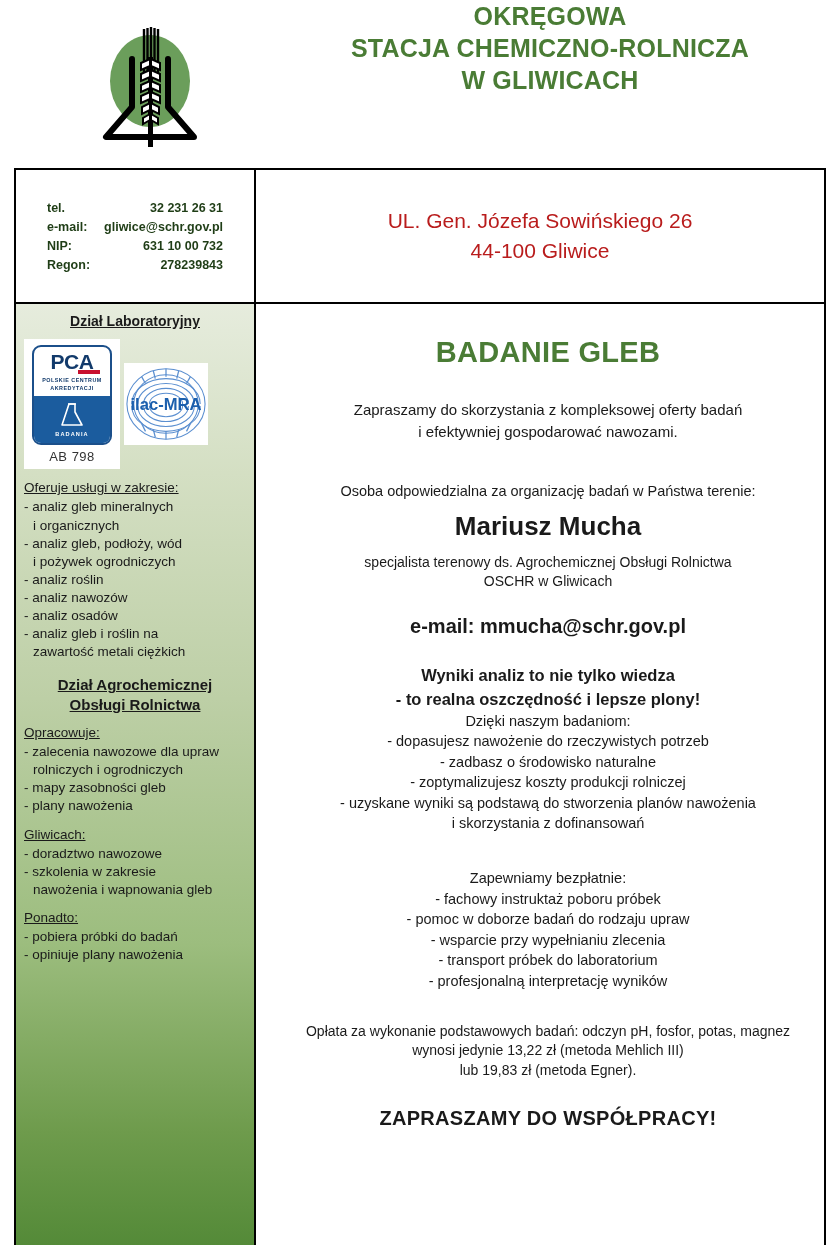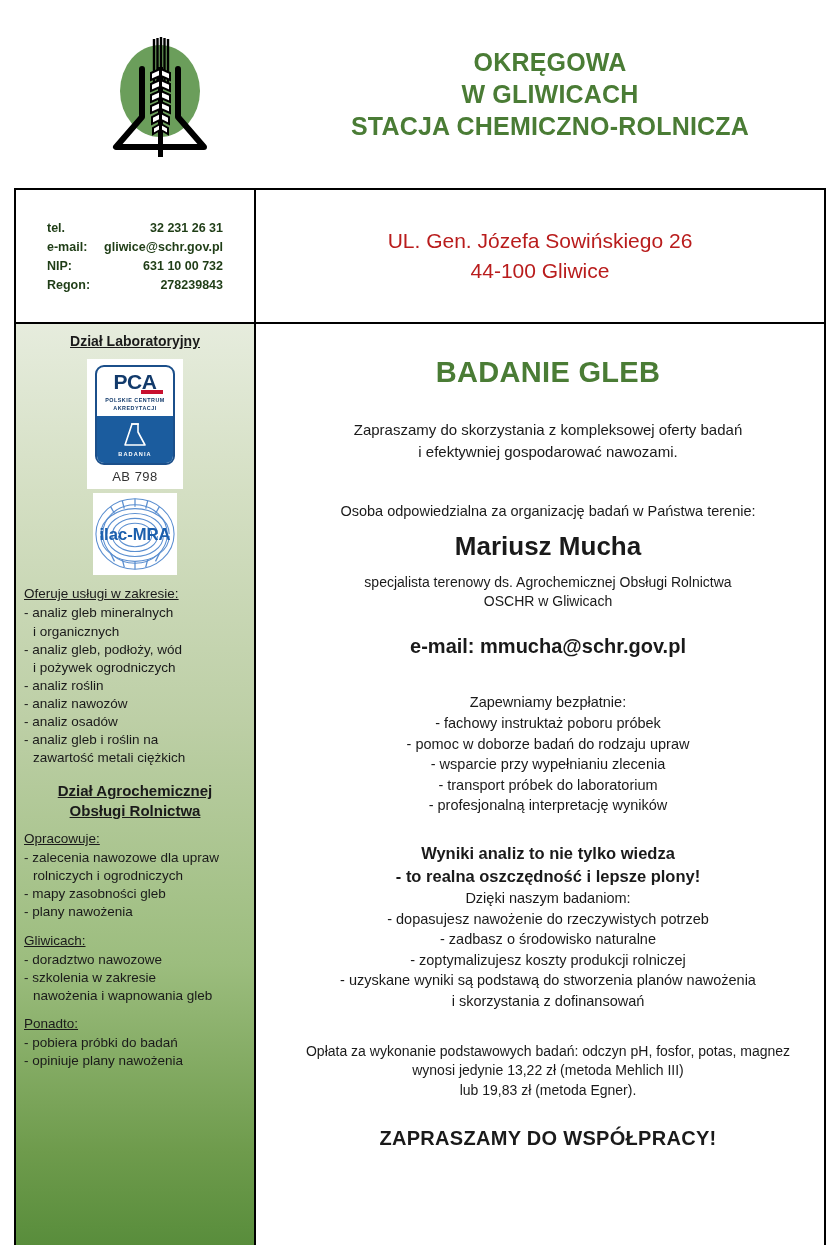--- a/index.html
+++ b/index.html
@@ -18,23 +18,22 @@
   .page {
     position: relative;
     width: 840px;
     height: 1245px;
     box-sizing: border-box;
   }
 
   
   .header {
     display: flex;
-    align-items: center;
     height: 168px;
-    padding: 10px;
+    padding: 0;
   }
   .logo-wrap {
     width: 300px;
     display: flex;
     justify-content: center;
     align-items: center;
   }
   .org-title {
     flex: 1;
     text-align: center;
@@ -139,21 +138,20 @@
   .sb-sub {
     text-decoration: underline;
     margin: 10px 0 1px 0;
   }
   .sb-list { margin: 0; }
   .sb-list .li { white-space: nowrap; }
   .sb-list .li.cont { padding-left: 9px; }
 
   .logos {
     display: flex;
-    flex-direction: column;
     align-items: center;
     gap: 4px;
     margin-bottom: 8px;
   }
 
   
   .pca {
     width: 96px;
     background: #ffffff;
     padding: 6px 8px 4px 8px;
@@ -319,22 +317,22 @@
           <path d="M59 73 L68 77 L68 84 L59 80 Z"></path>
           <path d="M58 84 L50 88 L50 95 L58 91 Z"></path>
           <path d="M59 84 L67 88 L67 95 L59 91 Z"></path>
           <path d="M58 95 L51 99 L51 105 L58 101 Z"></path>
           <path d="M59 95 L66 99 L66 105 L59 101 Z"></path>
         </g>
       </svg>
     </div>
     <div class="org-title">
       <span class="line">OKRĘGOWA</span>
+      <span class="line">STACJA CHEMICZNO-ROLNICZA</span>
       <span class="line">W GLIWICACH</span>
-      <span class="line">STACJA CHEMICZNO-ROLNICZA</span>
     </div>
   </div>
 
   <div class="frame">
 
     <div class="col-left">
 
       <div class="contact-cell">
         <table class="contact-table">
           <tbody>
@@ -471,40 +469,40 @@
         </div>
 
         <div class="lead">Osoba odpowiedzialna za organizację badań w Państwa terenie:</div>
         <div class="person-name">Mariusz Mucha</div>
         <div class="person-role">
           <div>specjalista terenowy ds. Agrochemicznej Obsługi Rolnictwa</div>
           <div>OSCHR w Gliwicach</div>
         </div>
         <div class="person-mail">e-mail: mmucha@schr.gov.pl</div>
 
-        <div class="block">
-          <div>Zapewniamy bezpłatnie:</div>
-          <div>- fachowy instruktaż poboru próbek</div>
-          <div>- pomoc w doborze badań do rodzaju upraw</div>
-          <div>- wsparcie przy wypełnianiu zlecenia</div>
-          <div>- transport próbek do laboratorium</div>
-          <div>- profesjonalną interpretację wyników</div>
-        </div>
-
         <div class="block tight">
           <div class="bold-line">Wyniki analiz to nie tylko wiedza</div>
           <div class="bold-line">- to realna oszczędność i lepsze plony!</div>
           <div>Dzięki naszym badaniom:</div>
           <div>- dopasujesz nawożenie do rzeczywistych potrzeb</div>
           <div>- zadbasz o środowisko naturalne</div>
           <div>- zoptymalizujesz koszty produkcji rolniczej</div>
           <div>- uzyskane wyniki są podstawą do stworzenia planów nawożenia</div>
           <div>i skorzystania z dofinansowań</div>
         </div>
 
+        <div class="block">
+          <div>Zapewniamy bezpłatnie:</div>
+          <div>- fachowy instruktaż poboru próbek</div>
+          <div>- pomoc w doborze badań do rodzaju upraw</div>
+          <div>- wsparcie przy wypełnianiu zlecenia</div>
+          <div>- transport próbek do laboratorium</div>
+          <div>- profesjonalną interpretację wyników</div>
+        </div>
+
         <div class="price">
           <div>Opłata za wykonanie podstawowych badań: odczyn pH, fosfor, potas, magnez</div>
           <div>wynosi jedynie 13,22 zł (metoda Mehlich III)</div>
           <div>lub 19,83 zł (metoda Egner).</div>
         </div>
 
         <div class="cta">ZAPRASZAMY DO WSPÓŁPRACY!</div>
       </div>
     </div>
   </div>

